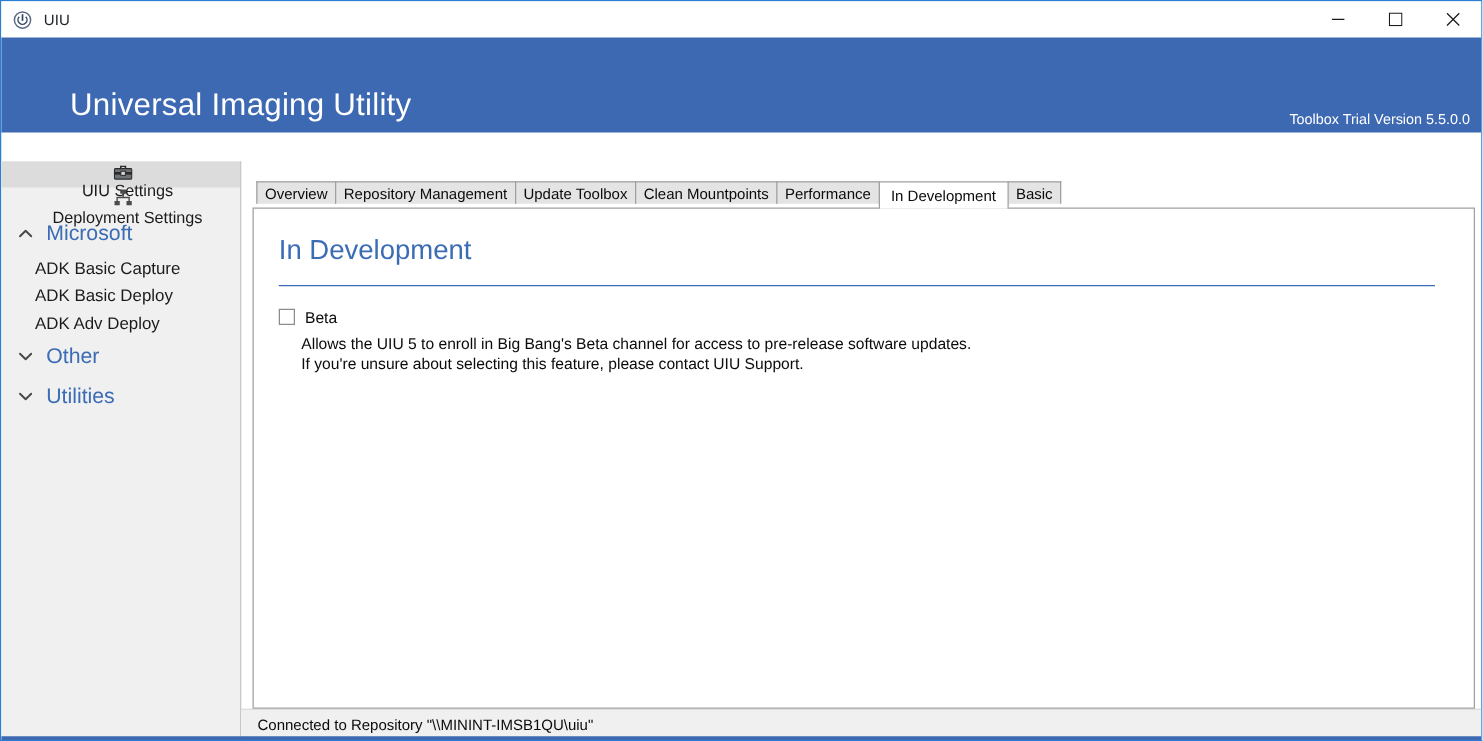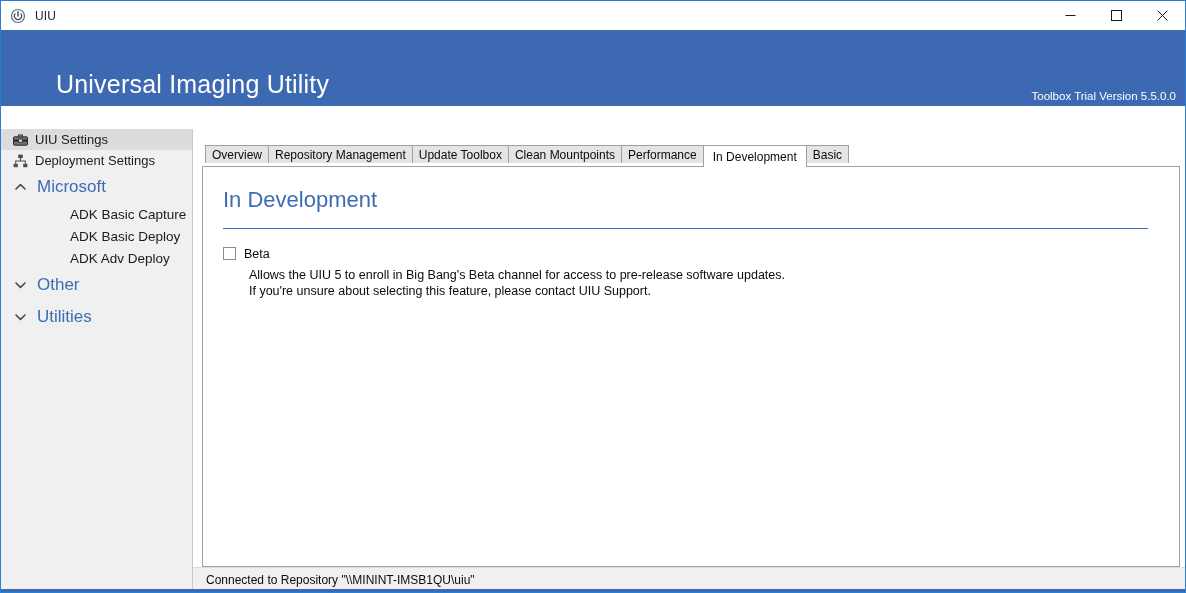--- a/index.html
+++ b/index.html
@@ -98,20 +98,21 @@
     box-sizing: border-box;
     overflow: hidden;
   }
   .nav-item {
     display: flex;
     align-items: center;
     height: 21px;
     padding-left: 11px;
     cursor: default;
     white-space: nowrap;
+    flex-direction: column;
   }
   .nav-item.selected {
     background: #dcdcdc;
   }
   .nav-ico {
     width: 16px;
     height: 16px;
     margin-right: 7px;
     flex: 0 0 auto;
     display: flex;
@@ -136,21 +137,20 @@
     font-size: 17px;
     color: #3b6cb4;
   }
   .nav-child {
     height: 22px;
     padding-left: 27px;
     display: flex;
     align-items: center;
     cursor: default;
     white-space: nowrap;
-    margin-left: 42px;
   }
   .nav-child-label {
     font-size: 13.5px;
     color: #1b1b1b;
   }
 
   
   .tabstrip {
     position: absolute;
     left: 204px;
@@ -228,21 +228,21 @@
     background: #ffffff;
     margin-right: 8px;
     flex: 0 0 auto;
   }
   .check-label {
     font-size: 12.5px;
     color: #0b0b0b;
   }
   .desc {
     position: absolute;
-    left: 46px;
+    left: 38px;
     top: 100px;
     font-size: 12.5px;
     color: #0b0b0b;
     line-height: 16px;
   }
   .desc div { white-space: nowrap; }
 
   
   .statusbar {
     position: absolute;

